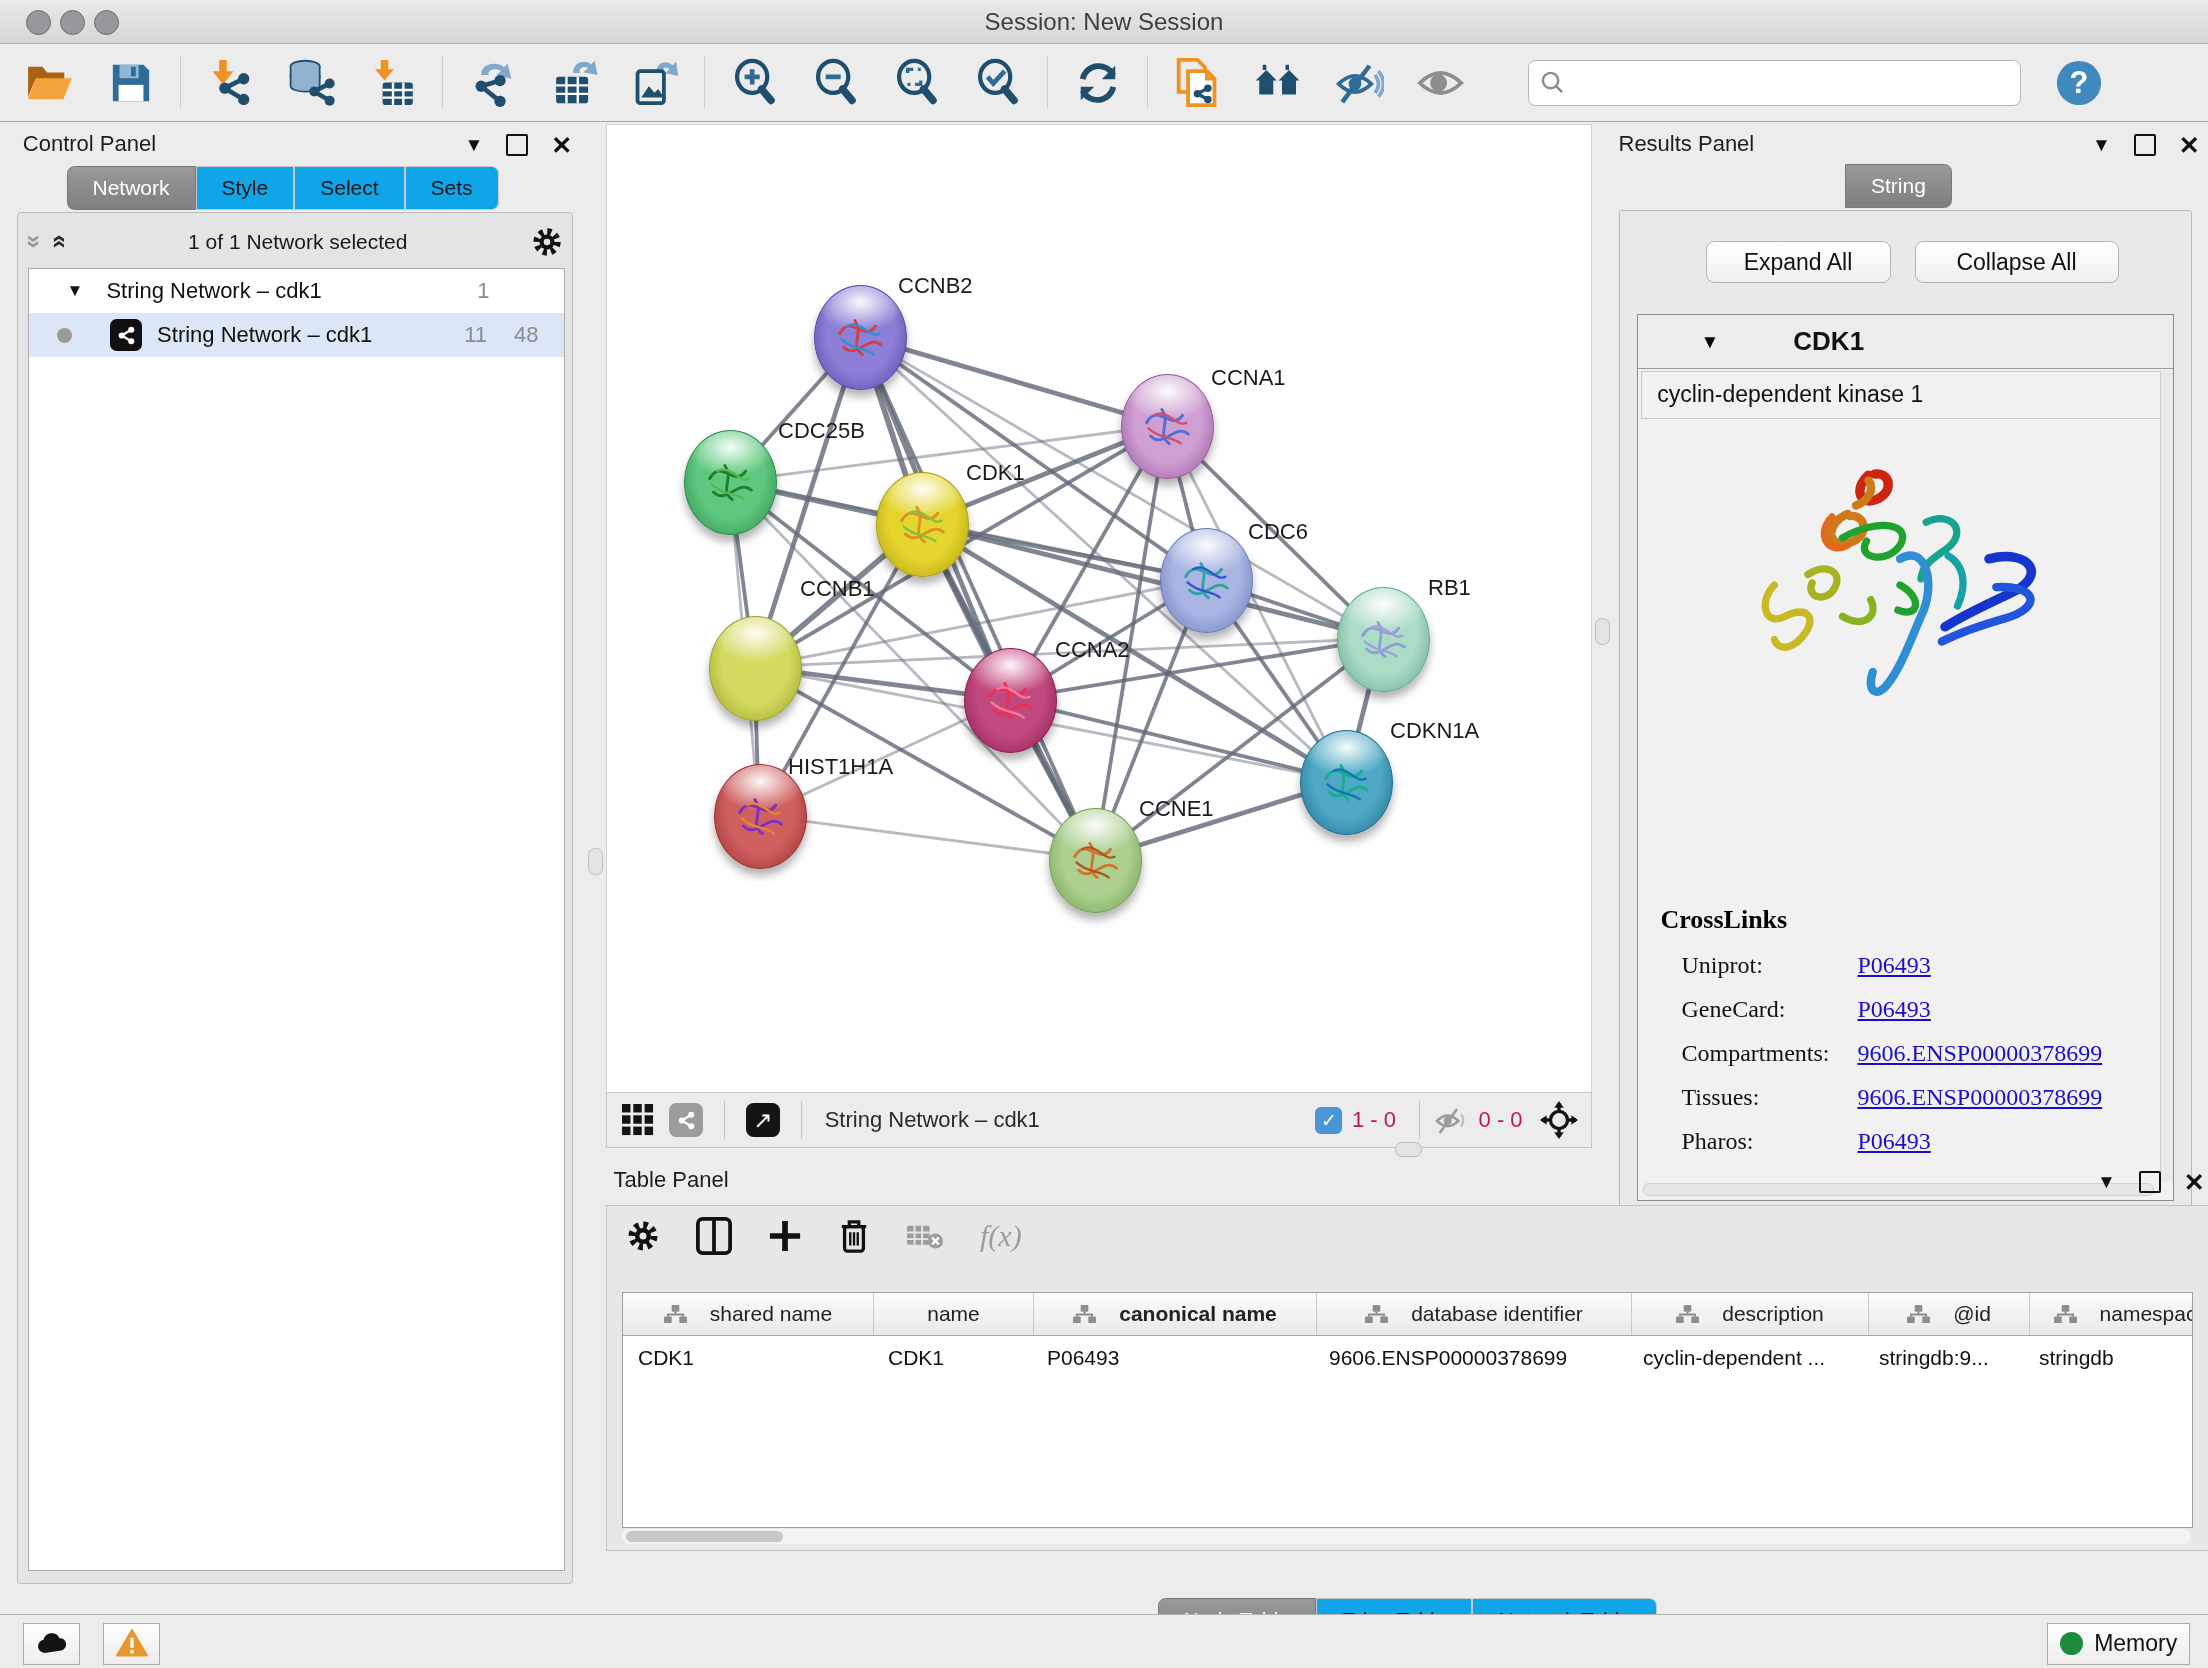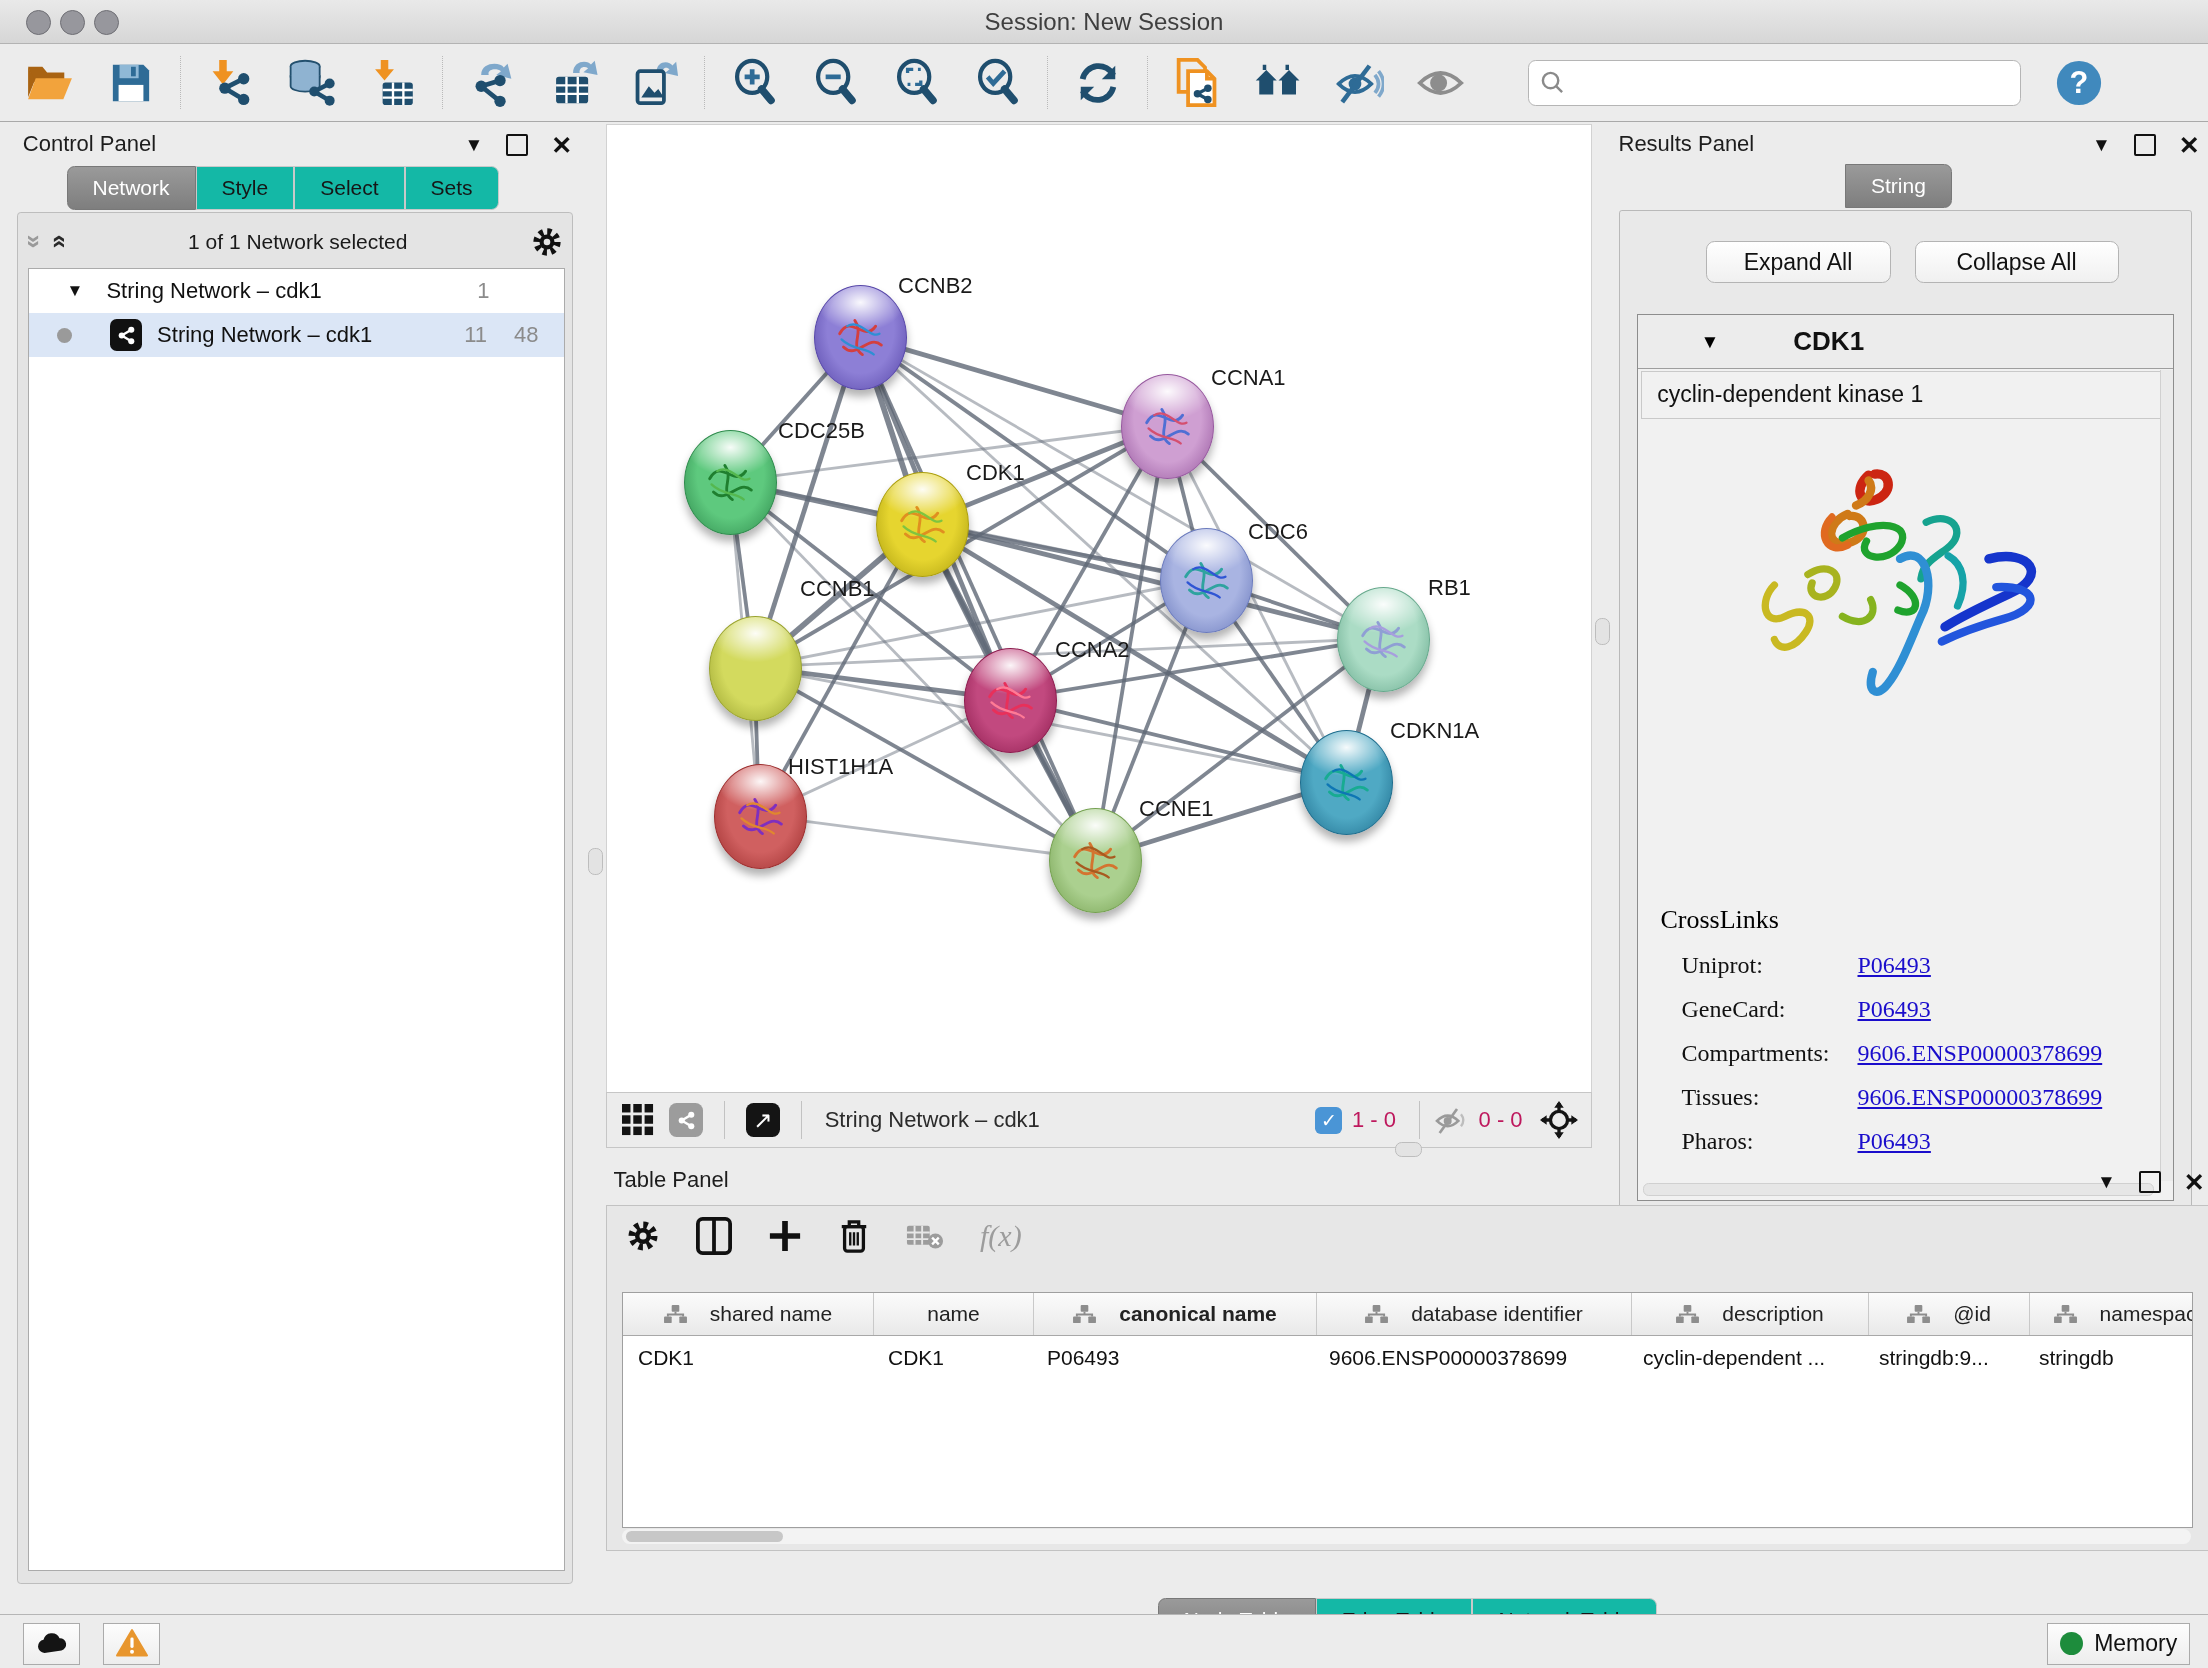--- a/index.html
+++ b/index.html
@@ -24,21 +24,21 @@
   #search-input{border:none;outline:none;flex:1;font-size:21px;background:transparent;}
   
   .phead{font-size:22px;color:#1d1d1d;}
   .pctl{position:absolute;display:flex;gap:23px;align-items:center;color:#111;}
   .pc-tri{font-size:19px;color:#111;}
   .pc-sq{width:18px;height:18px;border:2.4px solid #111;border-radius:1.9px;}
   .pc-x{font-size:25px;font-weight:bold;color:#111;line-height:18px;}
   
   .seg{display:flex;}
   .seg .tab{height:42px;display:flex;align-items:center;justify-content:center;
-    padding:0 25px;background:#14b8a6;border:1px solid #c9c9c9;font-size:21px;color:#161616;}
+    padding:0 25px;background:#0ea5e9;border:1px solid #c9c9c9;font-size:21px;color:#161616;}
   .seg .tab:first-child{border-radius:7.6px 0 0 7.6px;}
   .seg .tab:last-child{border-radius:0 7.6px 7.6px 0;}
   .seg .tab.active{background:linear-gradient(#9a9a9a,#7e7e7e);color:#fff;border-color:#787878;}
   
   #cp{left:9.5px;top:126px;width:571px;height:1465px;}
   #cp-inner{position:absolute;left:7.6px;top:86px;width:554px;height:1370px;
     background:#e4e4e4;border:1px solid #bdbdbd;border-radius:3.8px;}
   #cp-statusrow{position:absolute;left:9.5px;top:7.6px;right:9.5px;height:42px;
     display:flex;align-items:center;font-size:21px;color:#1a1a1a;}
   .chev{display:inline-block;font-size:25px;transform:rotate(90deg);font-weight:bold;}
@@ -76,21 +76,21 @@
     border:1px solid #b9b9b9;border-radius:2.9px;}
   .btn{background:linear-gradient(#ffffff,#f0f0f0);border:1px solid #b4b4b4;border-radius:8.6px;
     font-size:23px;color:#111;display:flex;align-items:center;justify-content:center;}
   #gene-box{position:absolute;left:17px;top:103px;width:535px;height:885px;
     border:1.9px solid #8d8d8d;background:#f1f1f1;}
   #gene-head{height:53px;background:#ececec;border-bottom:1px solid #9e9e9e;
     display:flex;align-items:center;}
   #gene-name{font-size:26px;font-weight:bold;color:#111;}
   #gene-desc{border:1px solid #c9c9c9;margin:1.9px 3.8px;padding:9.5px 15px;font-size:23px;color:#111;}
   #xl-wrap{position:absolute;left:23px;top:590px;font-family:"Liberation Serif",serif;}
-  #xl-head{font-size:26px;font-weight:normal;color:#000;}
+  #xl-head{font-size:26px;font-weight:bold;color:#000;}
   .xlrow{display:flex;margin-top:17px;}
   .xl-lab{width:176px;font-size:24px;color:#111;margin-left:21px;}
   .xl-val{font-size:24px;color:#1a0dcc;text-decoration:underline;}
   .scroll-track-h{position:absolute;height:11.4px;background:#e6e6e6;border:1px solid #d0d0d0;
     border-radius:5.7px;}
   .scroll-track-v{position:absolute;width:11.4px;background:#eaeaea;border-left:1px solid #d0d0d0;}
   
   #tp{left:606px;top:1165px;width:1603px;height:426px;}
   #tp-inner{position:absolute;left:0px;top:40px;width:1601px;height:344px;background:#e7e7e7;
     border:1px solid #c2c2c2;}

